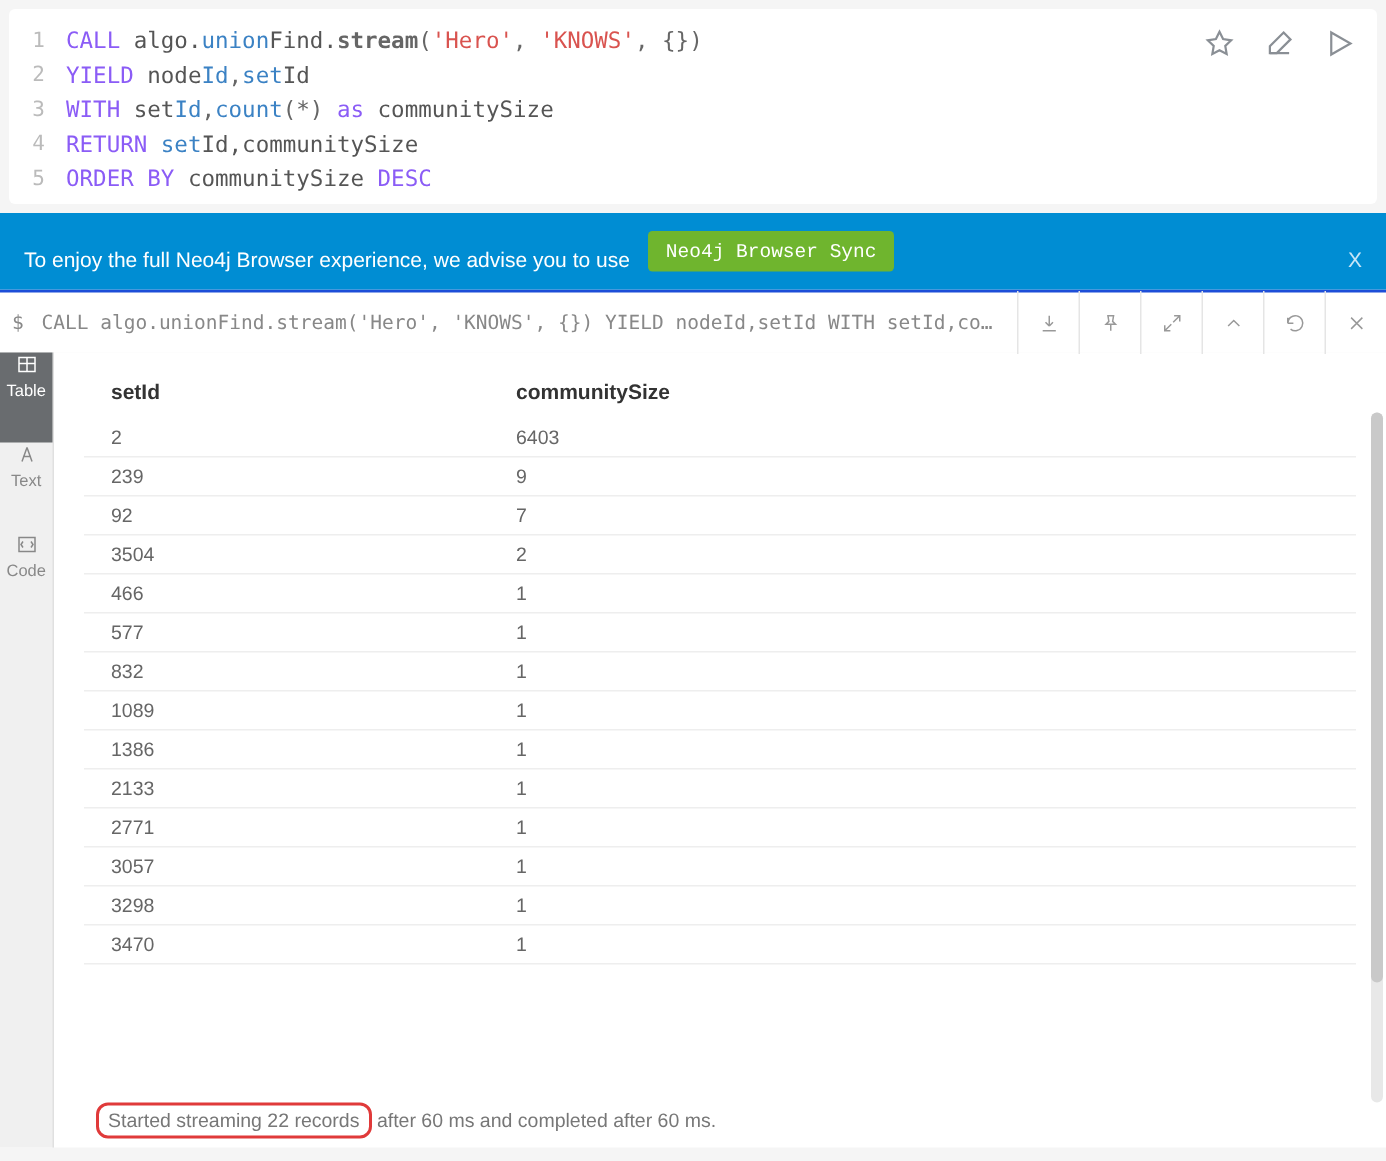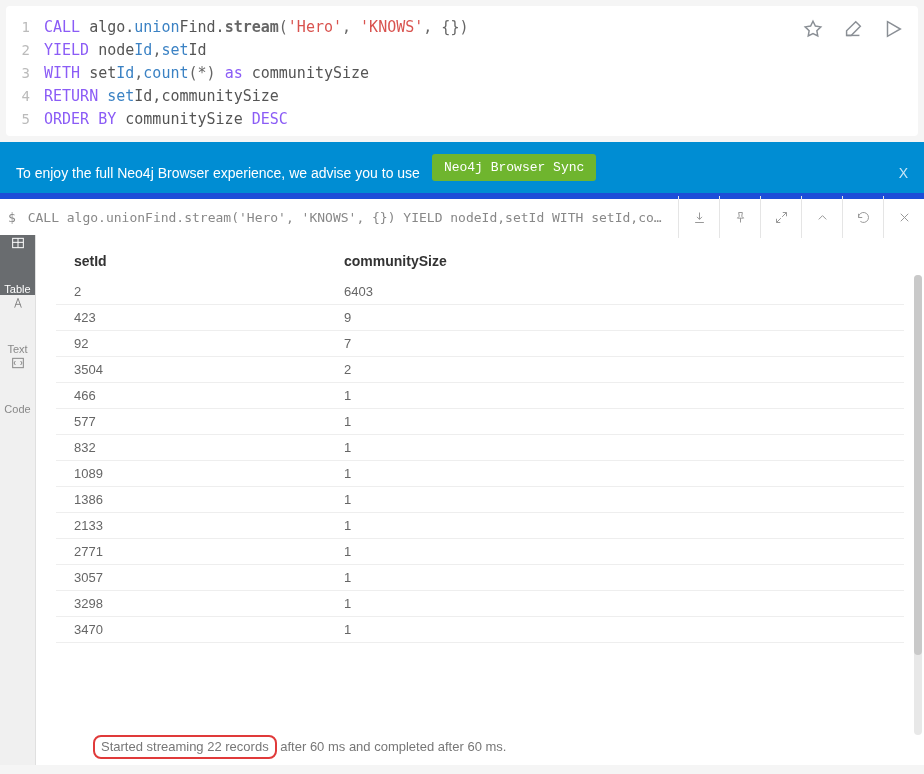--- a/index.html
+++ b/index.html
@@ -78,21 +78,21 @@
       right: 16px;
       color: #c8e6f7;
       cursor: pointer;
       font-size: 14px;
     }
 
     
     .result-header {
       display: flex;
       align-items: center;
-      border-top: 6px solid #1d4ed8;
+      border-top: 2px solid #1d4ed8;
       background: #fff;
       height: 42px;
     }
     .result-query {
       flex: 1;
       font-family: "Menlo","Consolas",monospace;
       font-size: 13px;
       color: #888;
       padding-left: 8px;
       white-space: nowrap;
@@ -121,21 +121,21 @@
     .view-tabs {
       width: 36px;
       background: #f0f0f0;
       border-right: 1px solid #e0e0e0;
     }
     .view-tab {
       height: 60px;
       display: flex;
       flex-direction: column;
       align-items: center;
-      justify-content: space-between;
+      justify-content: flex-start;
       font-size: 11px;
       color: #888;
       cursor: pointer;
       gap: 4px;
     }
     .view-tab.active {
       background: #696c6f;
       color: #fff;
     }
     .view-tab svg { width: 16px; height: 16px; stroke: currentColor; fill: none; stroke-width: 1.5; }
@@ -163,21 +163,21 @@
       padding: 5px 8px;
       border-bottom: 1px solid #eee;
       color: #666;
       font-size: 13px;
     }
     table.data tbody td:first-child { padding-left: 18px; }
 
     .status-line {
       position: absolute;
       bottom: 6px;
-      left: 57px;
+      left: 28px;
       font-size: 13px;
       color: #777;
     }
     .status-highlight {
       border: 2px solid #e03a3a;
       border-radius: 8px;
       padding: 2px 6px 3px 6px;
       display: inline-block;
     }
 
@@ -319,21 +319,21 @@
             <th>setId</th>
             <th>communitySize</th>
           </tr>
         </thead>
       <tbody id="tbody">
           <tr>
             <td>2</td>
             <td>6403</td>
           </tr>
           <tr>
-            <td>423</td>
+            <td>239</td>
             <td>9</td>
           </tr>
           <tr>
             <td>92</td>
             <td>7</td>
           </tr>
           <tr>
             <td>3504</td>
             <td>2</td>
           </tr>

